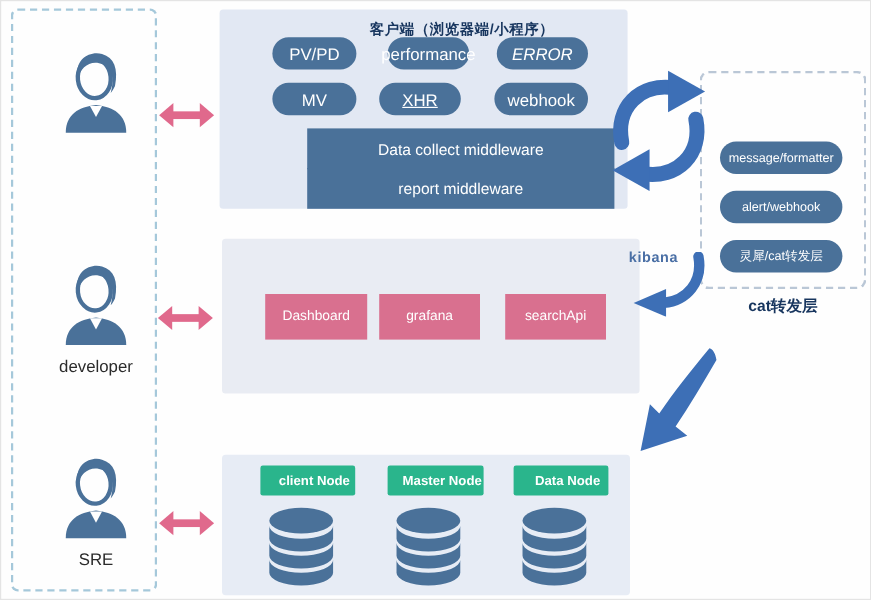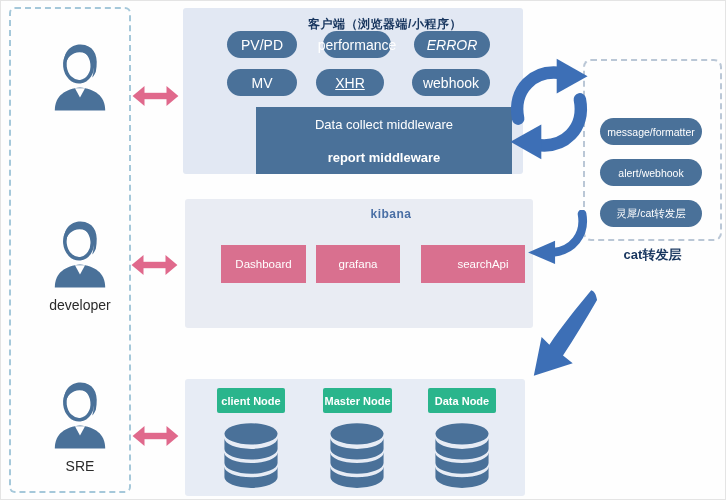--- a/index.html
+++ b/index.html
@@ -26,37 +26,38 @@
   .biarrow svg{width:100%;height:100%;}
   
   .panel{position:absolute;border-radius:3px;}
   #client-panel{left:182px;top:7px;width:340px;height:166px;background:var(--c-panel,#e2e8f3);}
   #kibana-panel{left:184px;top:198px;width:348px;height:129px;background:var(--c-panel2,#e9ecf3);}
   #es-panel{left:184px;top:378px;width:340px;height:117px;background:var(--c-panel3,#e7ecf5);}
   .panel-title{
     position:absolute;top:8px;left:0;width:100%;text-align:center;
     font-size:12px;font-weight:bold;color:var(--c-navy,#17355e);letter-spacing:.5px;margin-left:32px;
   }
-  #kibana-panel .panel-title{color:var(--c-kibanaTitle,#4a6fa5);font-weight:bold;}
+  #kibana-panel .panel-title{color:var(--c-kibanaTitle,#4a6fa5);font-weight:bold;text-align:right;}
   .pill{
     position:absolute;height:27px;border-radius:14px;background:var(--c-steel,#4a7199);
     color:#fff;font-size:14px;display:flex;align-items:center;justify-content:center;
   }
   .mbar{
     position:absolute;left:48px;width:256px;height:34px;background:var(--c-steel,#4a7199);
     color:#fff;font-size:13px;display:flex;align-items:center;justify-content:center;margin-left:25px;
   }
   .kbox{
     position:absolute;top:46px;height:38px;background:var(--c-pinkBox,#d9708f);
     color:#fff;font-size:11.5px;display:flex;align-items:center;justify-content:center;
   }
   .gbox{
     position:absolute;top:9px;height:25px;background:var(--c-green,#2ab58c);
     color:#fff;font-size:11px;font-weight:600;display:flex;align-items:center;justify-content:center;
     border-radius:2px;
+    padding-left:11px;
   }
   .cyl{position:absolute;top:39px;width:62px;height:76px;}
   .cyl svg{width:100%;height:100%;}
   
   #node-box{
     position:absolute;left:582px;top:58px;width:139px;height:182px;
     border:2px dashed var(--c-dashGray,#bac7d6);border-radius:8px;box-sizing:border-box;
   }
   .npill{
     position:absolute;left:15px;width:102px;height:27px;border-radius:14px;
@@ -131,28 +132,28 @@
 
   <div class="panel" id="client-panel">
     <div class="panel-title">客户端（浏览器端/小程序）</div>
     <div class="pill" style="left:44px;top:23px;width:70px;">PV/PD</div>
     <div class="pill" style="left:140px;top:23px;width:68px;">performance</div>
     <div class="pill" style="left:231px;top:23px;width:76px;font-style:italic;">ERROR</div>
     <div class="pill" style="left:44px;top:61px;width:70px;">MV</div>
     <div class="pill" style="left:133px;top:61px;width:68px;text-decoration:underline;">XHR</div>
     <div class="pill" style="left:229px;top:61px;width:78px;">webhook</div>
     <div class="mbar" style="top:99px;">Data collect middleware</div>
-    <div class="mbar" style="top:132px;font-weight:bold;">report middleware</div>
+    <div class="mbar" style="top:132px;">report middleware</div>
   </div>
 
   <div class="panel" id="kibana-panel">
     <div class="panel-title">kibana</div>
     <div class="kbox" style="left:36px;width:85px;">Dashboard</div>
     <div class="kbox" style="left:131px;width:84px;">grafana</div>
-    <div class="kbox" style="left:236px;width:84px;padding-left:20px;">searchApi</div>
+    <div class="kbox" style="left:236px;width:84px;">searchApi</div>
   </div>
 
   <div class="panel" id="es-panel">
     <div class="gbox" style="left:32px;width:68px;">client Node</div>
     <div class="gbox" style="left:138px;width:69px;">Master Node</div>
     <div class="gbox" style="left:243px;width:68px;">Data Node</div>
     <div class="cyl" style="left:35px;">
       <svg class="steel" viewBox="0 0 70 76" fill="currentColor">
         <ellipse cx="35" cy="13" rx="30" ry="12"></ellipse>
         <path d="M5 18 A30 12 0 0 0 65 18 L65 30 A30 12 0 0 1 5 30 Z"></path>

